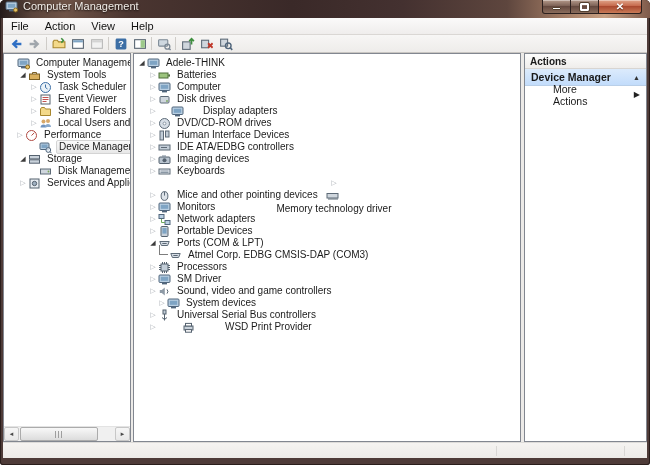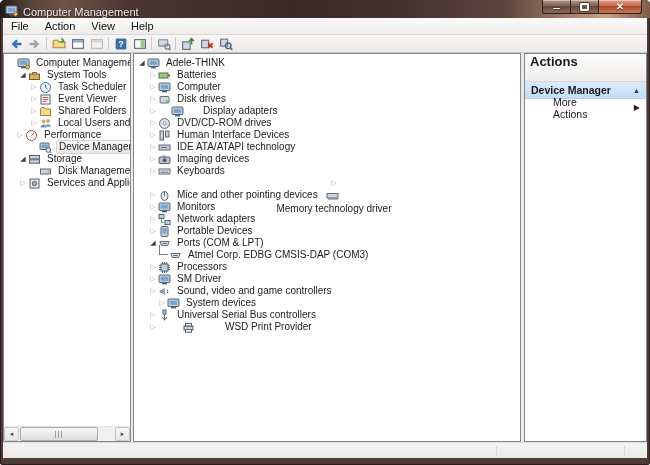--- a/index.html
+++ b/index.html
@@ -6,21 +6,21 @@
   html,body { width:650px; height:465px; }
   body { font-family:"Liberation Sans", sans-serif; font-size:10px; color:#1b1b1b; background:#fff; }
 
   .window { position:absolute; top:0; left:0; width:650px; height:465px;
     background:#4e3b38; border-radius:5px 5px 3px 3px; overflow:hidden;
     box-shadow: inset 0 0 0 1px #2a1d1b; }
 
   
   .titlebar { position:absolute; top:0; left:0; width:650px; height:18px;
     background:linear-gradient(90deg,#241a19 0%,#5a443b 5%,#6e5347 10%,#4a3530 20%,#3a2928 45%,#443130 62%,#5e463e 78%,#a37c64 87%,#c9a183 93%,#7e5a4b 100%); }
-  .titlebar-inner { display:flex; align-items:flex-end; height:18px; padding-left:5px; }
+  .titlebar-inner { display:flex; align-items:flex-start; height:18px; padding-left:5px; }
   .title-icon { width:14px; height:14px; margin-right:4px; display:inline-flex; }
   .title-text { color:#f1ece7; font-size:11px; text-shadow:0 1px 2px rgba(0,0,0,.8); white-space:nowrap; }
   .win-controls { position:absolute; top:0; right:8px; display:flex; }
   .win-btn { height:14px; border:1px solid #2c201e; border-top:none; display:flex; align-items:center; justify-content:center;
     background:linear-gradient(#b59a8b,#7d6256 45%,#64493f 50%,#8a6c5c); box-shadow:inset 0 1px 0 rgba(255,255,255,.4); cursor:default; }
   .win-btn.min { width:29px; border-radius:0 0 0 3px; }
   .win-btn.max { width:28px; border-left:none; }
   .win-btn.close { width:43px; border-left:none; border-radius:0 0 3px 0;
     background:linear-gradient(#e0a489,#c66a4d 45%,#aa4a30 50%,#c97a57); }
   .glyph-bar { width:9px; height:3px; background:#fff; border:1px solid #54402f; border-radius:1px; margin-top:3px; }
@@ -60,22 +60,22 @@
   
   .hscroll { position:absolute; left:0; bottom:0; width:126px; height:15px; background:#f0f0f0; border-top:1px solid #e3e3e3; display:flex; }
   .sb-arrow { width:15px; height:14px; background:linear-gradient(#f6f6f6,#e8e8e8); border:1px solid #c7c7c7; border-radius:2px;
     display:flex; align-items:center; justify-content:center; font-size:6px; color:#4a4a4a; }
   .sb-track { flex:1; position:relative; }
   .sb-thumb { position:absolute; left:1px; top:0; width:78px; height:14px; background:linear-gradient(#f8f8f8,#dcdcdc);
     border:1px solid #ababab; border-radius:2px; display:flex; align-items:center; justify-content:center; }
   .sb-grip { width:8px; height:7px; background:repeating-linear-gradient(90deg,#9e9e9e 0 1px,transparent 1px 3px); }
 
   
-  .actions-header { height:28px; background:linear-gradient(#fdfdfc,#efedeb); border-bottom:1px solid #d8d5d2;
-    font-weight:bold; font-size:13px; line-height:15px; padding-left:5px; color:#1a1a1a; }
+  .actions-header { height:15px; background:linear-gradient(#fdfdfc,#efedeb); border-bottom:1px solid #d8d5d2;
+    font-weight:bold; font-size:10px; line-height:15px; padding-left:5px; color:#1a1a1a; }
   .actions-group { height:17px; background:linear-gradient(#dcebfc,#c2dcfb); border-bottom:1px solid #b9cfe8;
     display:flex; align-items:center; font-size:10.5px; font-weight:600; padding:0 6px; color:#1a1a1a; }
   .actions-group .caret { margin-left:auto; font-size:7px; color:#333; }
   .actions-item { height:17px; display:flex; align-items:center; font-size:10.5px; padding:0 6px 0 28px; color:#1a1a1a;gap:44px; }
   .actions-item .caret { margin-left:auto; font-size:8px; color:#222; }
 
   
   .statusbar { position:absolute; top:442px; left:3px; width:644px; height:16px;
     background:linear-gradient(#f5f3f1,#edebe8); border-top:1px solid #dddbd8; }
   .status-div { position:absolute; top:3px; width:1px; height:10px; background:#d9d7d4; }
@@ -419,21 +419,21 @@
           <span class="t-label">Human Interface Devices</span>
         </div>
         <div class="tree-row" style="padding-left: 14px;">
           <span class="expander closed">▷</span>
           <span class="t-icon">
             <svg width="13" height="13" viewBox="0 0 13 13" fill="none" stroke-width="1">
               <rect x="1" y="4" width="11" height="5" fill="#c2cdd8" stroke="#5d6a77"></rect>
               <path d="M3 6.5h6" stroke="#5d6a77"></path>
             </svg>
           </span>
-          <span class="t-label">IDE ATA/ATAPI technology</span>
+          <span class="t-label">IDE ATA/EDBG controllers</span>
         </div>
         <div class="tree-row" style="padding-left: 14px;">
           <span class="expander closed">▷</span>
           <span class="t-icon">
             <svg width="13" height="13" viewBox="0 0 13 13" fill="none" stroke-width="1">
               <rect x="1" y="4" width="11" height="6.5" rx="1" fill="#b9c4cf" stroke="#55626f"></rect>
               <circle cx="6.5" cy="7.2" r="2" fill="#55626f"></circle>
               <rect x="4" y="2.4" width="4" height="2" fill="#8e9aa6"></rect>
             </svg>
           </span>

